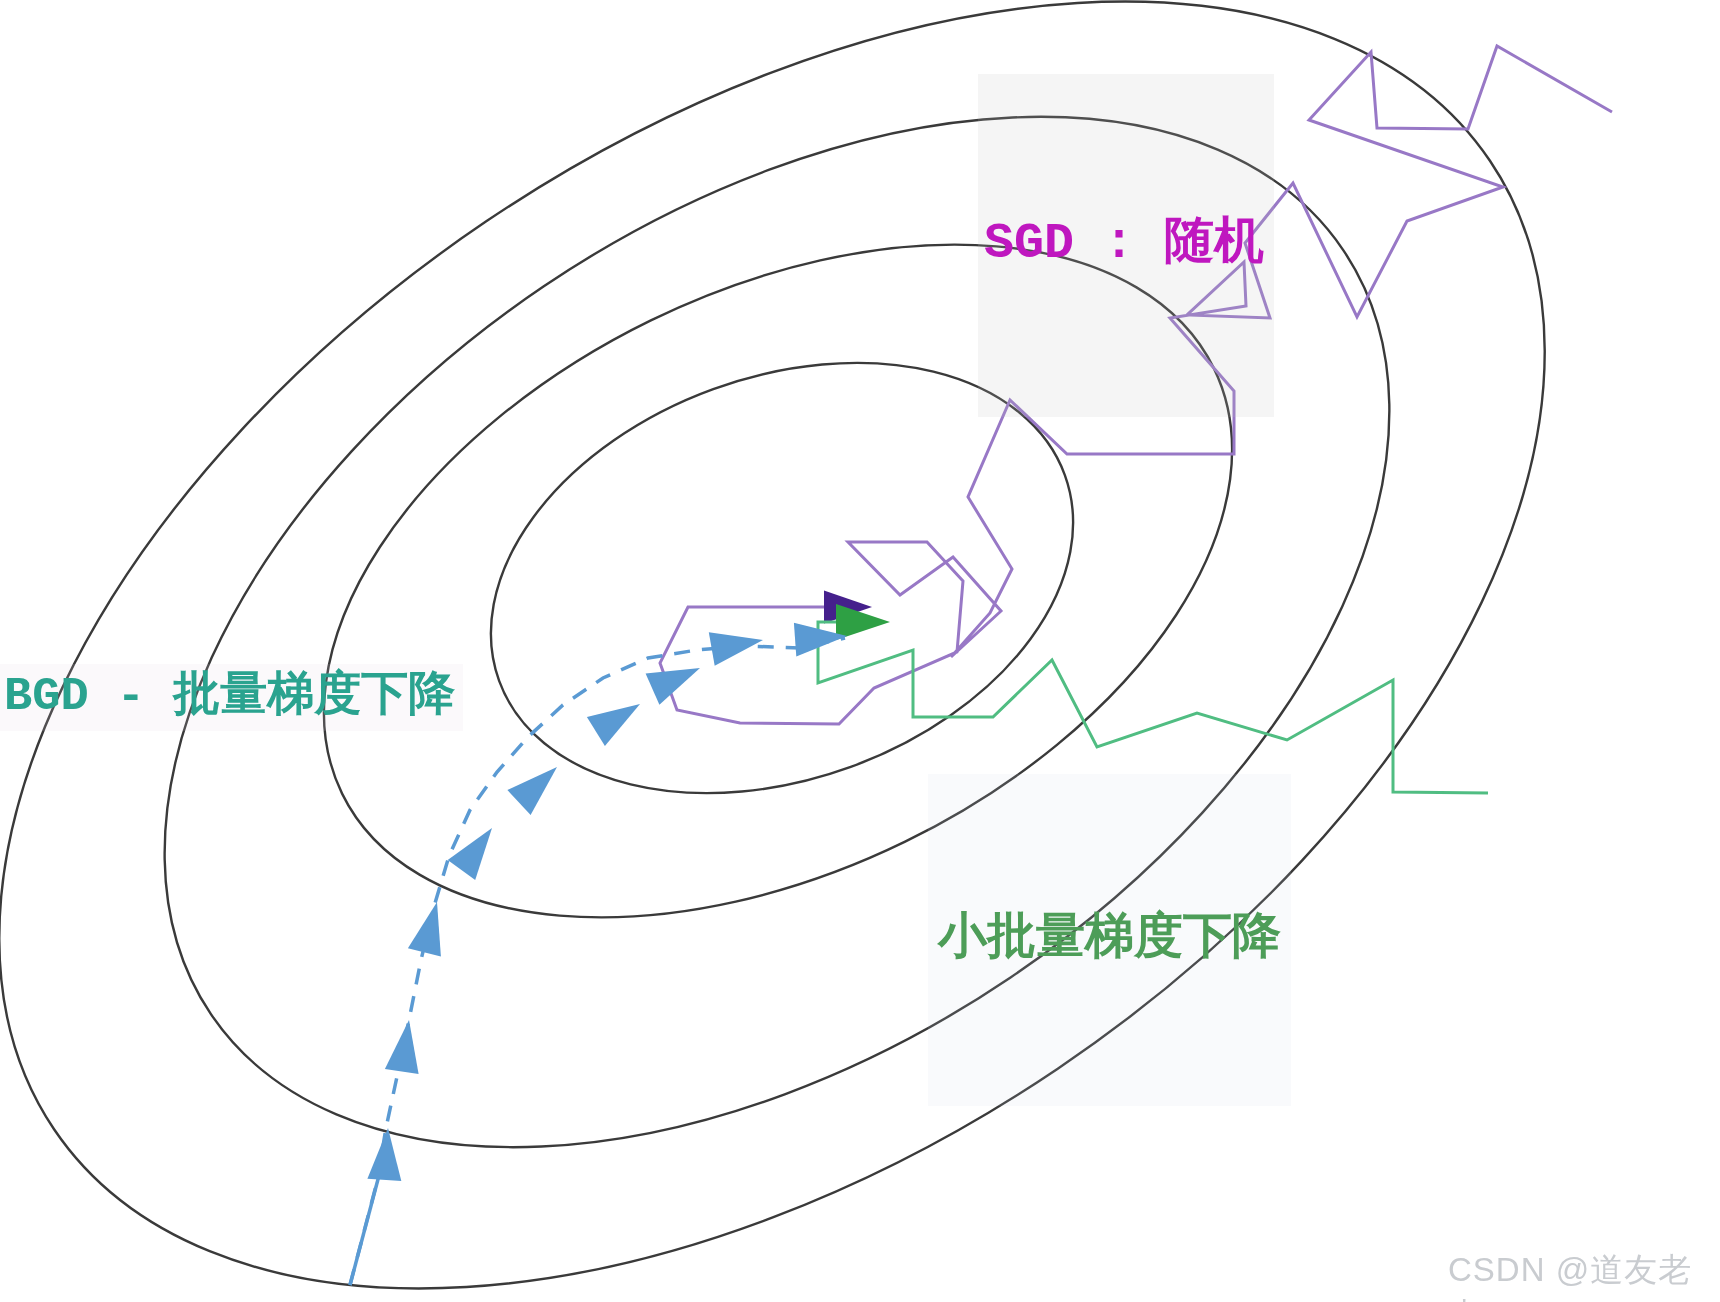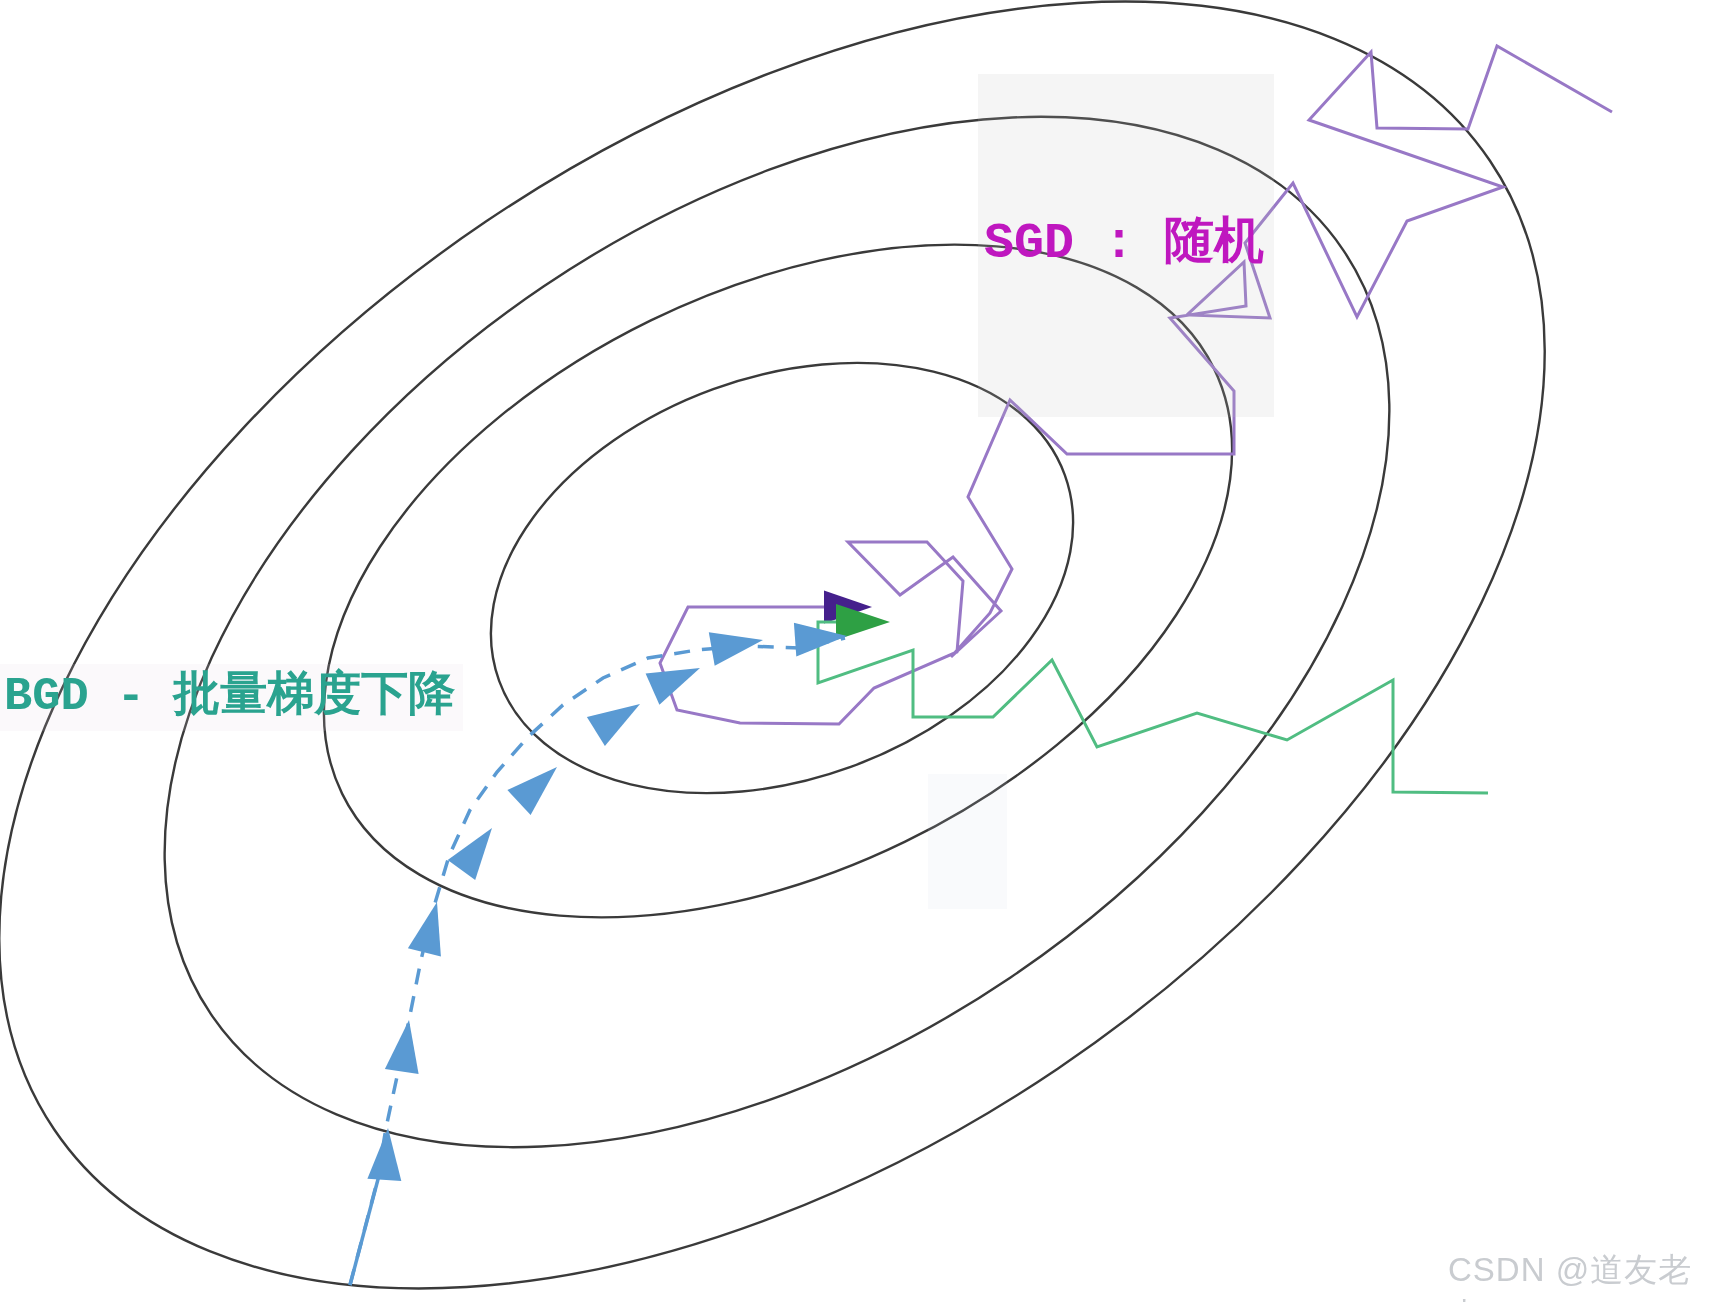--- a/index.html
+++ b/index.html
@@ -80,17 +80,18 @@
       </g>
   </svg>
 
   <div class="label label-sgd" style="color: rgb(191, 23, 191);">
     <span class="ln">SGD : 随机</span>
   </div>
 
   <div class="label label-bgd" style="color: rgb(42, 163, 143);">BGD - 批量梯度下降</div>
 
   <div class="label label-minibatch" style="color: rgb(77, 157, 88);">
+    <span class="ln">小批量梯度下降</span>
   </div>
 
   <div class="watermark" style="color: rgb(201, 204, 208);">CSDN @道友老李</div>
 
 </div>
 
 </body></html>

